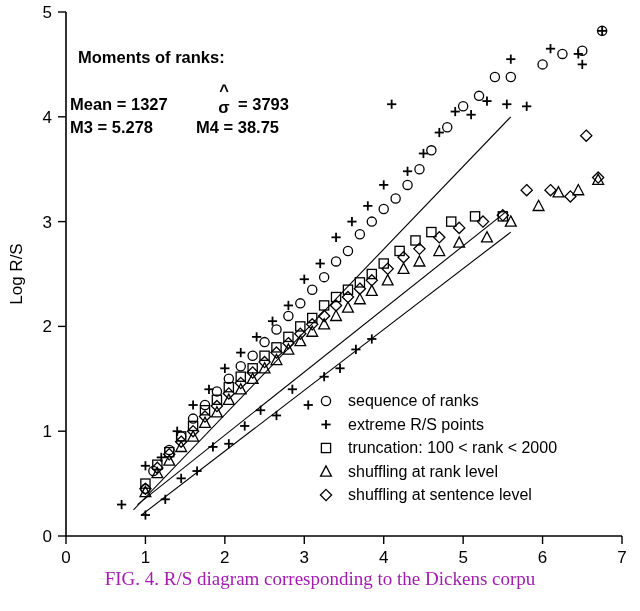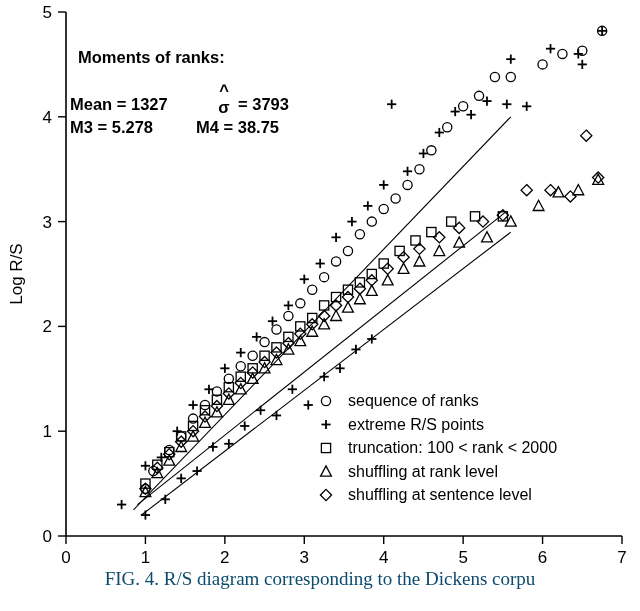--- a/index.html
+++ b/index.html
@@ -57,21 +57,21 @@
     fill: #000;
   }
   #caption {
     position: absolute;
     left: 0;
     top: 568px;
     width: 640px;
     text-align: center;
     font-family: "Liberation Serif", serif;
     font-size: 19px;
-    color: #0c4a6e;
+    color: #a21caf;
     white-space: nowrap;
   }
 </style>
 </head>
 <body>
 
 <div id="root">
   <div id="plot-area">
     <svg class="chart" width="640" height="565" id="chart-svg">
         <line x1="66" y1="536" x2="622" y2="536" class="axis-line"></line>

